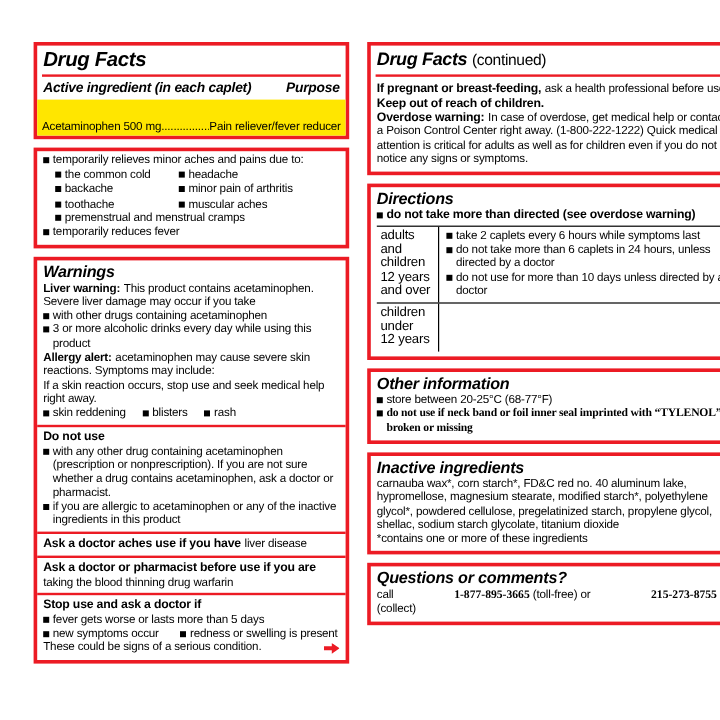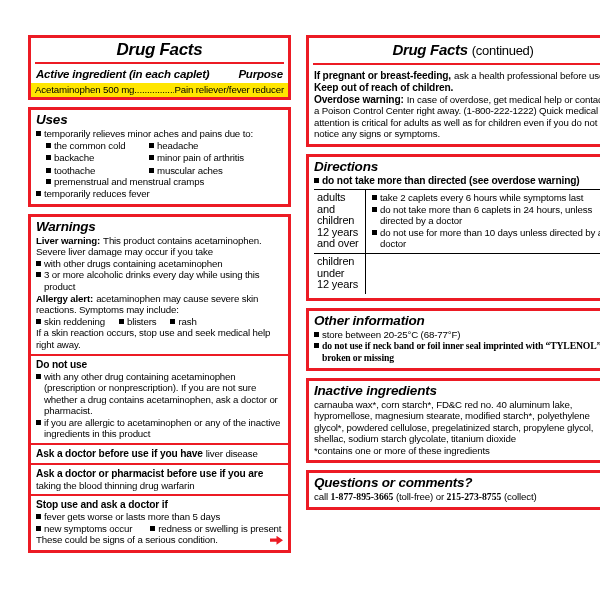--- a/index.html
+++ b/index.html
@@ -8,60 +8,60 @@
   body {
     width:600px; height:600px; background:#fff; position:relative;
     font-family:"Liberation Sans", sans-serif; color:var(--ink);
   }
   .label-wrap { position:absolute; left:28px; top:35px; display:flex; gap:15px; }
   .col { display:flex; flex-direction:column; gap:7px; }
   .col-left  { width:263px; }
   .col-right { width:314px; }
   .box { border:3px solid var(--red); background:#fff; padding:2px 5px 4px 5px; }
 
-  .df-title { font-size:17px; font-weight:bold; font-style:italic; letter-spacing:-0.3px; line-height:20px;text-align:center; }
+  .df-title { font-size:17px; font-weight:bold; font-style:italic; letter-spacing:-0.3px; line-height:20px; }
   .df-suffix { font-size:13px; font-weight:normal; font-style:normal; margin-left:4px; }
   .red-rule { height:2px; background:var(--red); margin:2px -1px 3px -1px; }
   .red-sep  { height:2px; background:var(--red); margin:3px -5px; }
 
   .sec-title { font-size:13.5px; font-weight:bold; font-style:italic; letter-spacing:-0.2px; line-height:15px; margin-bottom:1px; }
   .txt { font-size:9.7px; line-height:11.6px; letter-spacing:-0.15px; }
   .b { font-weight:bold;font-family:Liberation Serif, serif; }
   .lbl { font-weight:bold; margin-right:3px; }
   .bold-head { font-size:10.2px; font-weight:bold; line-height:12px; letter-spacing:-0.15px; }
 
   .bullet { display:flex; gap:3px; }
   .bullet .sq { flex:0 0 auto; }
   .sq { display:inline-block; width:5px; height:5px; background:var(--ink); margin-top:3px; }
   .indent { padding-left:10px; }
   .inline-bullets { display:flex; gap:18px; }
   .inline-bullets.tight { gap:14px; }
   .ib { display:flex; gap:3px; }
 
   
   .ai-row { display:flex; justify-content:space-between; font-size:11.5px; font-weight:bold; font-style:italic; letter-spacing:-0.2px; line-height:14px; margin:1px 0 2px 0; }
-  .yellow-row { background:var(--yellow); margin:0 -5px -4px -5px; padding:1px 4px 2px 4px; display:flex; font-size:9.7px; letter-spacing:-0.15px; }
+  .yellow-row { background:var(--yellow); margin:0 -5px -4px -5px; padding:17px 4px 2px 4px; display:flex; font-size:9.7px; letter-spacing:-0.15px; }
   .yellow-row .dots { flex:1; overflow:hidden; white-space:nowrap; }
 
   
   .uses-grid { display:grid; grid-template-columns:103px 1fr; row-gap:1px; padding-left:10px; }
 
   
   .dir-table { border-top:1.5px solid var(--ink); margin-top:2px; }
   .dir-row { display:flex; }
   .dir-row + .dir-row { border-top:1.5px solid var(--ink); }
   .who { flex:0 0 52px; border-right:1.5px solid var(--ink); padding:2px 2px 3px 3px; }
   .inst { flex:1; padding:2px 0 3px 6px; }
   .who div { font-size:11px; line-height:11.6px; letter-spacing:-0.15px; }
 
   .note-row { display:flex; justify-content:space-between; align-items:center;gap:16px; }
   .cont-arrow { width:13px; height:9px; background:var(--red);
     clip-path:polygon(0 32%, 50% 32%, 50% 0, 100% 50%, 50% 100%, 50% 68%, 0 68%); }
 
-  .phone-line .b { letter-spacing:0; }
+  .phone-line .b { letter-spacing:0;margin-left:48px; }
   .gap2 { height:2px; }
 </style>
 </head>
 <body>
 
 <div class="label-wrap">
 
   <div class="col col-left">
 
     <div class="box">
@@ -72,21 +72,20 @@
         <span>Purpose</span>
       </div>
       <div class="yellow-row">
         <span>Acetaminophen 500 mg</span>
         <span class="dots">......................................</span>
         <span>Pain reliever/fever reducer</span>
       </div>
     </div>
 
     <div class="box">
-      <div class="sec-title">Uses</div>
       <div class="txt bullet">
         <span class="sq"></span>
         <span>temporarily relieves minor aches and pains due to:</span>
       </div>
       <div class="uses-grid txt">
         <div class="bullet">
             <span class="sq"></span>
             <span>the common cold</span>
           </div>
         <div class="bullet">
@@ -131,52 +130,52 @@
           <span>with other drugs containing acetaminophen</span>
         </div>
       <div class="txt bullet">
           <span class="sq"></span>
           <span>3 or more alcoholic drinks every day while using this product</span>
         </div>
 
       <div class="txt">
         <span class="lbl">Allergy alert:</span><span>acetaminophen may cause severe skin reactions. Symptoms may include:</span>
       </div>
+      <div class="txt">If a skin reaction occurs, stop use and seek medical help right away.</div>
       <div class="txt inline-bullets tight">
         <span class="ib">
             <span class="sq"></span>
             <span>skin reddening</span>
           </span>
         <span class="ib">
             <span class="sq"></span>
             <span>blisters</span>
           </span>
         <span class="ib">
             <span class="sq"></span>
             <span>rash</span>
           </span>
       </div>
-      <div class="txt">If a skin reaction occurs, stop use and seek medical help right away.</div>
 
       <div class="red-sep"></div>
 
       <div class="bold-head">Do not use</div>
       <div class="txt bullet">
           <span class="sq"></span>
           <span>with any other drug containing acetaminophen (prescription or nonprescription). If you are not sure whether a drug contains acetaminophen, ask a doctor or pharmacist.</span>
         </div>
       <div class="txt bullet">
           <span class="sq"></span>
           <span>if you are allergic to acetaminophen or any of the inactive ingredients in this product</span>
         </div>
 
       <div class="red-sep"></div>
 
       <div class="txt">
-        <span class="lbl" style="font-size:10.2px">Ask a doctor before use if you have</span><span>liver disease</span>
+        <span class="lbl" style="font-size:10.2px">Ask a doctor aches use if you have</span><span>liver disease</span>
       </div>
 
       <div class="red-sep"></div>
 
       <div class="txt">
         <div class="bold-head">Ask a doctor or pharmacist before use if you are</div>
         <div>taking the blood thinning drug warfarin</div>
       </div>
 
       <div class="red-sep"></div>

